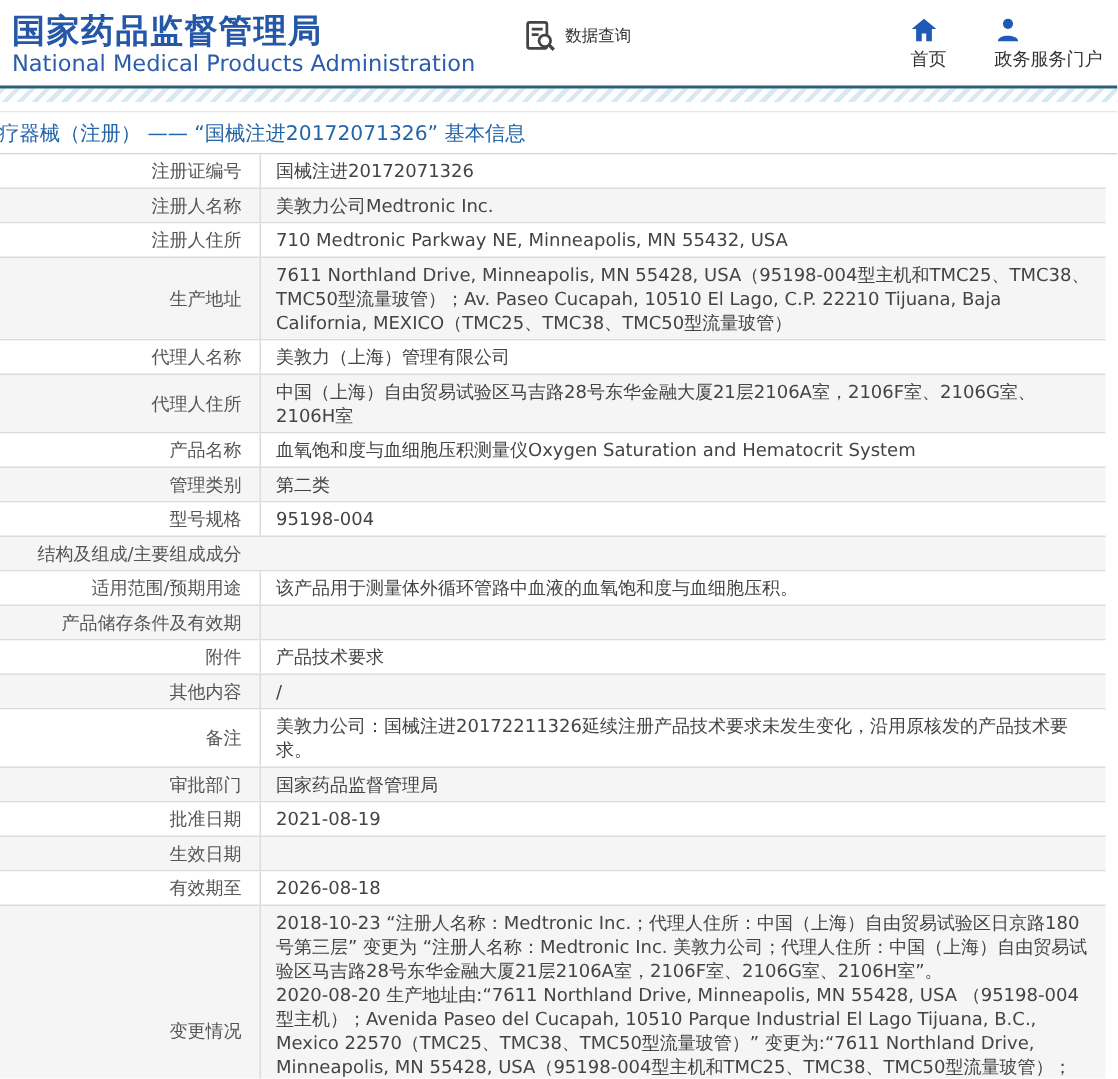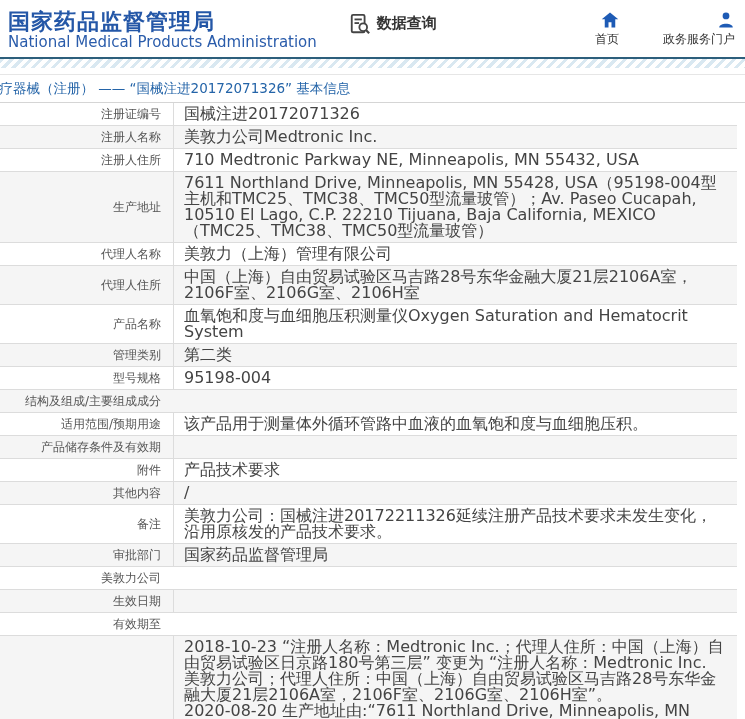--- a/index.html
+++ b/index.html
@@ -6,23 +6,23 @@
   html,body { width:745px; height:719px; overflow:hidden; background:#fff;
     font-family:"DejaVu Sans","Liberation Sans",sans-serif; }
 
   
   .header { height:57px; display:flex; align-items:center; padding:0 10px 0 8px; background:#fff; }
   .logo-block { display:flex; flex-direction:column; justify-content:center; }
   .logo-title { color:#2457a7; font-size:22px; font-weight:bold; letter-spacing:1px; line-height:26px; }
   .logo-sub { color:#2a5cab; font-size:15px; line-height:14px; }
   .section-block { display:flex; align-items:center; margin-left:32px; margin-top:-10px; }
   .dq-icon { width:22px; height:22px; margin-right:6px; }
-  .section-title { font-size:15px; color:#333; font-weight:bold; }
+  .section-title { font-size:11px; color:#333; font-weight:normal; }
   .spacer { flex:1; }
-  .nav-item { display:flex; flex-direction:column; align-items:flex-end; margin-left:44px; cursor:pointer; }
+  .nav-item { display:flex; flex-direction:column; align-items:flex-start; margin-left:32px; cursor:pointer; }
   .nav-icon { width:18px; height:18px; margin-bottom:3px; }
   .nav-label { font-size:12px; color:#333; line-height:14px; }
 
   
   .band { height:18px; border-top:2px solid #2d5f7c;
     background:
       repeating-linear-gradient(135deg, #d9e8f1 0 3px, #ffffff 3px 7px);
     background-size:100% 9px; background-repeat:no-repeat;
     border-bottom:1px solid #e6e6e6; }
 
@@ -31,21 +31,21 @@
     border-bottom:1px solid #d5d5d5; }
   .crumb { color:#2464a8; font-size:13.5px; margin-left:-14px; white-space:nowrap; }
 
   
   .table-wrap { margin-left:-14px; width:751px; }
   .row { display:flex; border-bottom:1px solid #dcdcdc; background:#fff; }
   .row.shaded { background:#f5f5f5; }
   .cell-label { width:187px; flex:0 0 187px; text-align:right; padding:3px 12px 3px 0;
     color:#555; font-size:12px; line-height:16px; display:flex; justify-content:flex-end; align-items:center; }
   .cell-value { flex:1; border-left:1px solid #dcdcdc; padding:3px 10px 3px 10px;
-    color:#444; font-size:16px; line-height:16px; white-space:pre-line; min-height:22px; }
+    color:#444; font-size:12px; line-height:16px; white-space:pre-line; min-height:22px; }
 </style>
 </head>
 <body>
 
 <div class="header">
   <div class="logo-block">
     <div class="logo-title">国家药品监督管理局</div>
     <div class="logo-sub">National Medical Products Administration</div>
   </div>
   <div class="section-block">
@@ -171,33 +171,35 @@
       <div class="cell-value">美敦力公司：国械注进20172211326延续注册产品技术要求未发生变化，沿用原核发的产品技术要求。</div>
     </div>
     <div class="row shaded">
       <div class="cell-label">
         <span>审批部门</span>
       </div>
       <div class="cell-value">国家药品监督管理局</div>
     </div>
     <div class="row">
       <div class="cell-label">
-        <span>美敦力公司</span>
-      </div>
+        <span>批准日期</span>
+      </div>
+      <div class="cell-value">2021-08-19</div>
     </div>
     <div class="row shaded">
       <div class="cell-label">
         <span>生效日期</span>
       </div>
       <div class="cell-value"></div>
     </div>
     <div class="row">
       <div class="cell-label">
         <span>有效期至</span>
       </div>
+      <div class="cell-value">2026-08-18</div>
     </div>
     <div class="row shaded">
       <div class="cell-label">
         <span>变更情况</span>
       </div>
       <div class="cell-value">2018-10-23  “注册人名称：Medtronic Inc.；代理人住所：中国（上海）自由贸易试验区日京路180号第三层” 变更为 “注册人名称：Medtronic Inc. 美敦力公司；代理人住所：中国（上海）自由贸易试验区马吉路28号东华金融大厦21层2106A室，2106F室、2106G室、2106H室”。
 2020-08-20 生产地址由:“7611 Northland Drive, Minneapolis, MN 55428, USA （95198-004型主机）；Avenida Paseo del Cucapah, 10510 Parque Industrial El Lago Tijuana, B.C., Mexico 22570（TMC25、TMC38、TMC50型流量玻管）” 变更为:“7611 Northland Drive, Minneapolis, MN 55428, USA（95198-004型主机和TMC25、TMC38、TMC50型流量玻管）；  Av. Paseo Cucapah, 10510 El Lago, C.P. 22210 Tijuana, Baja California, MEXICO（TMC25、TMC38、TMC50型流量玻管）”。
 2024-06-17 产品技术要求变更，详见变更对比表。</div>
     </div>
   </div>

